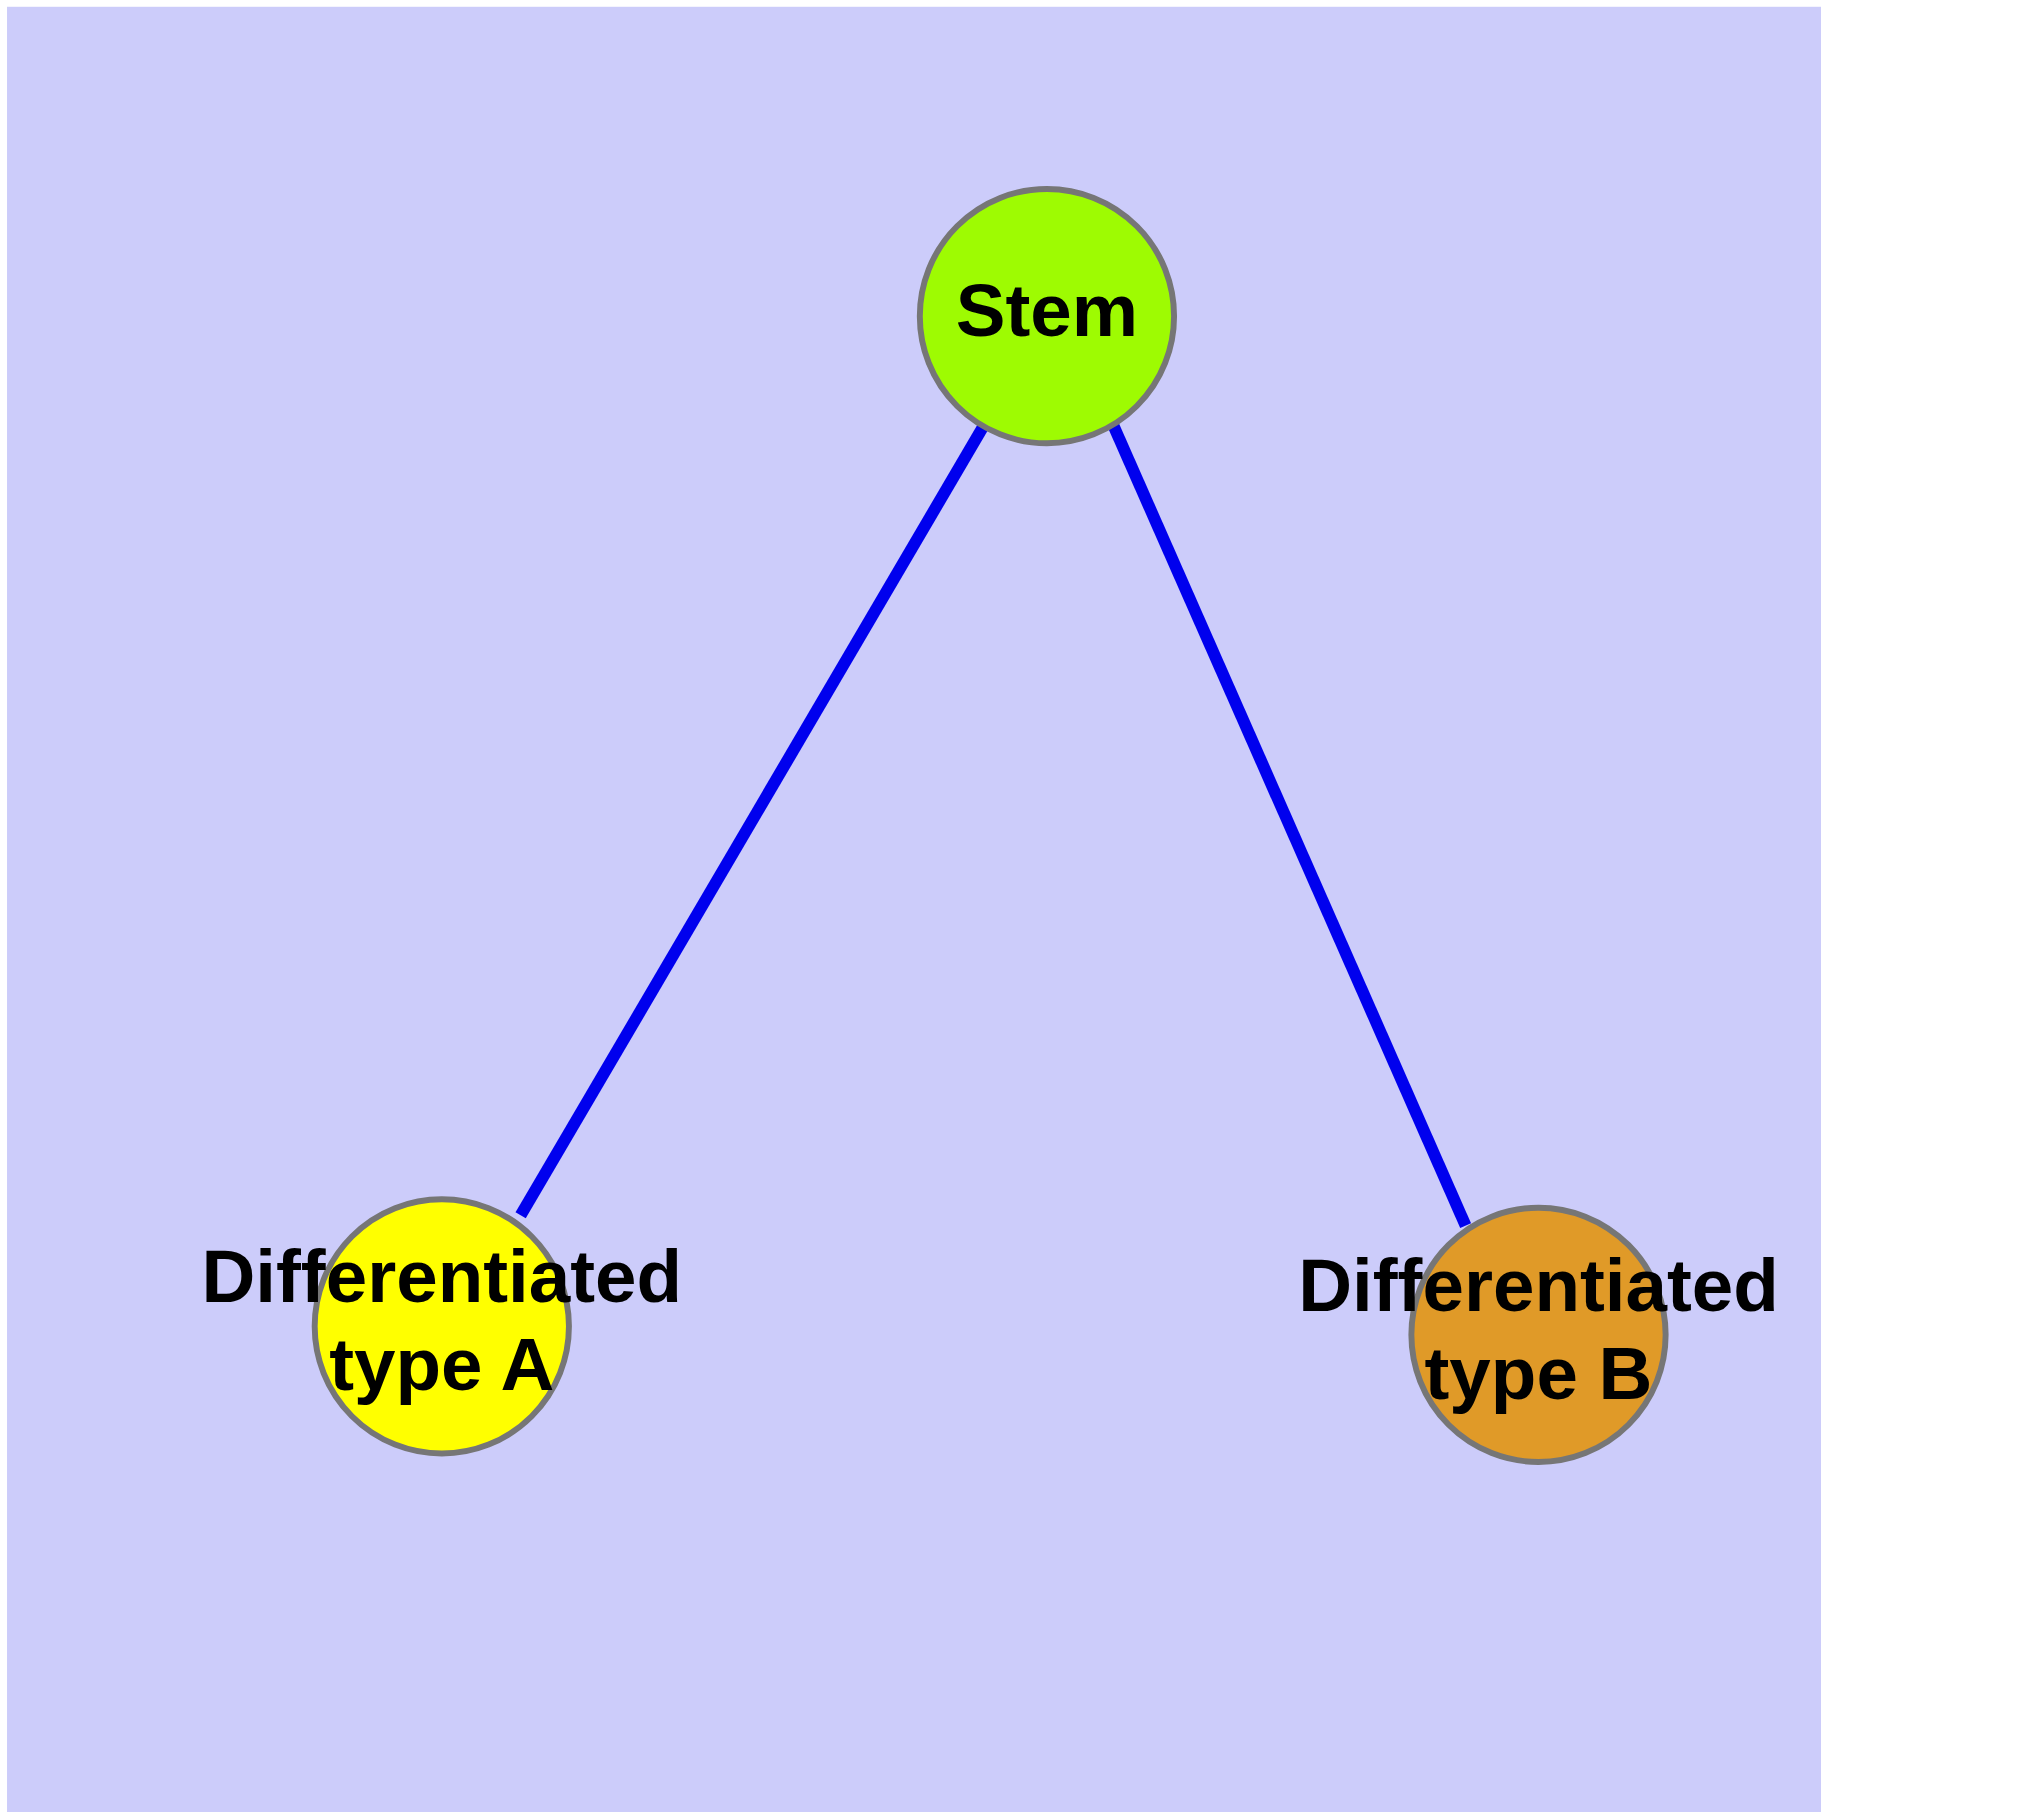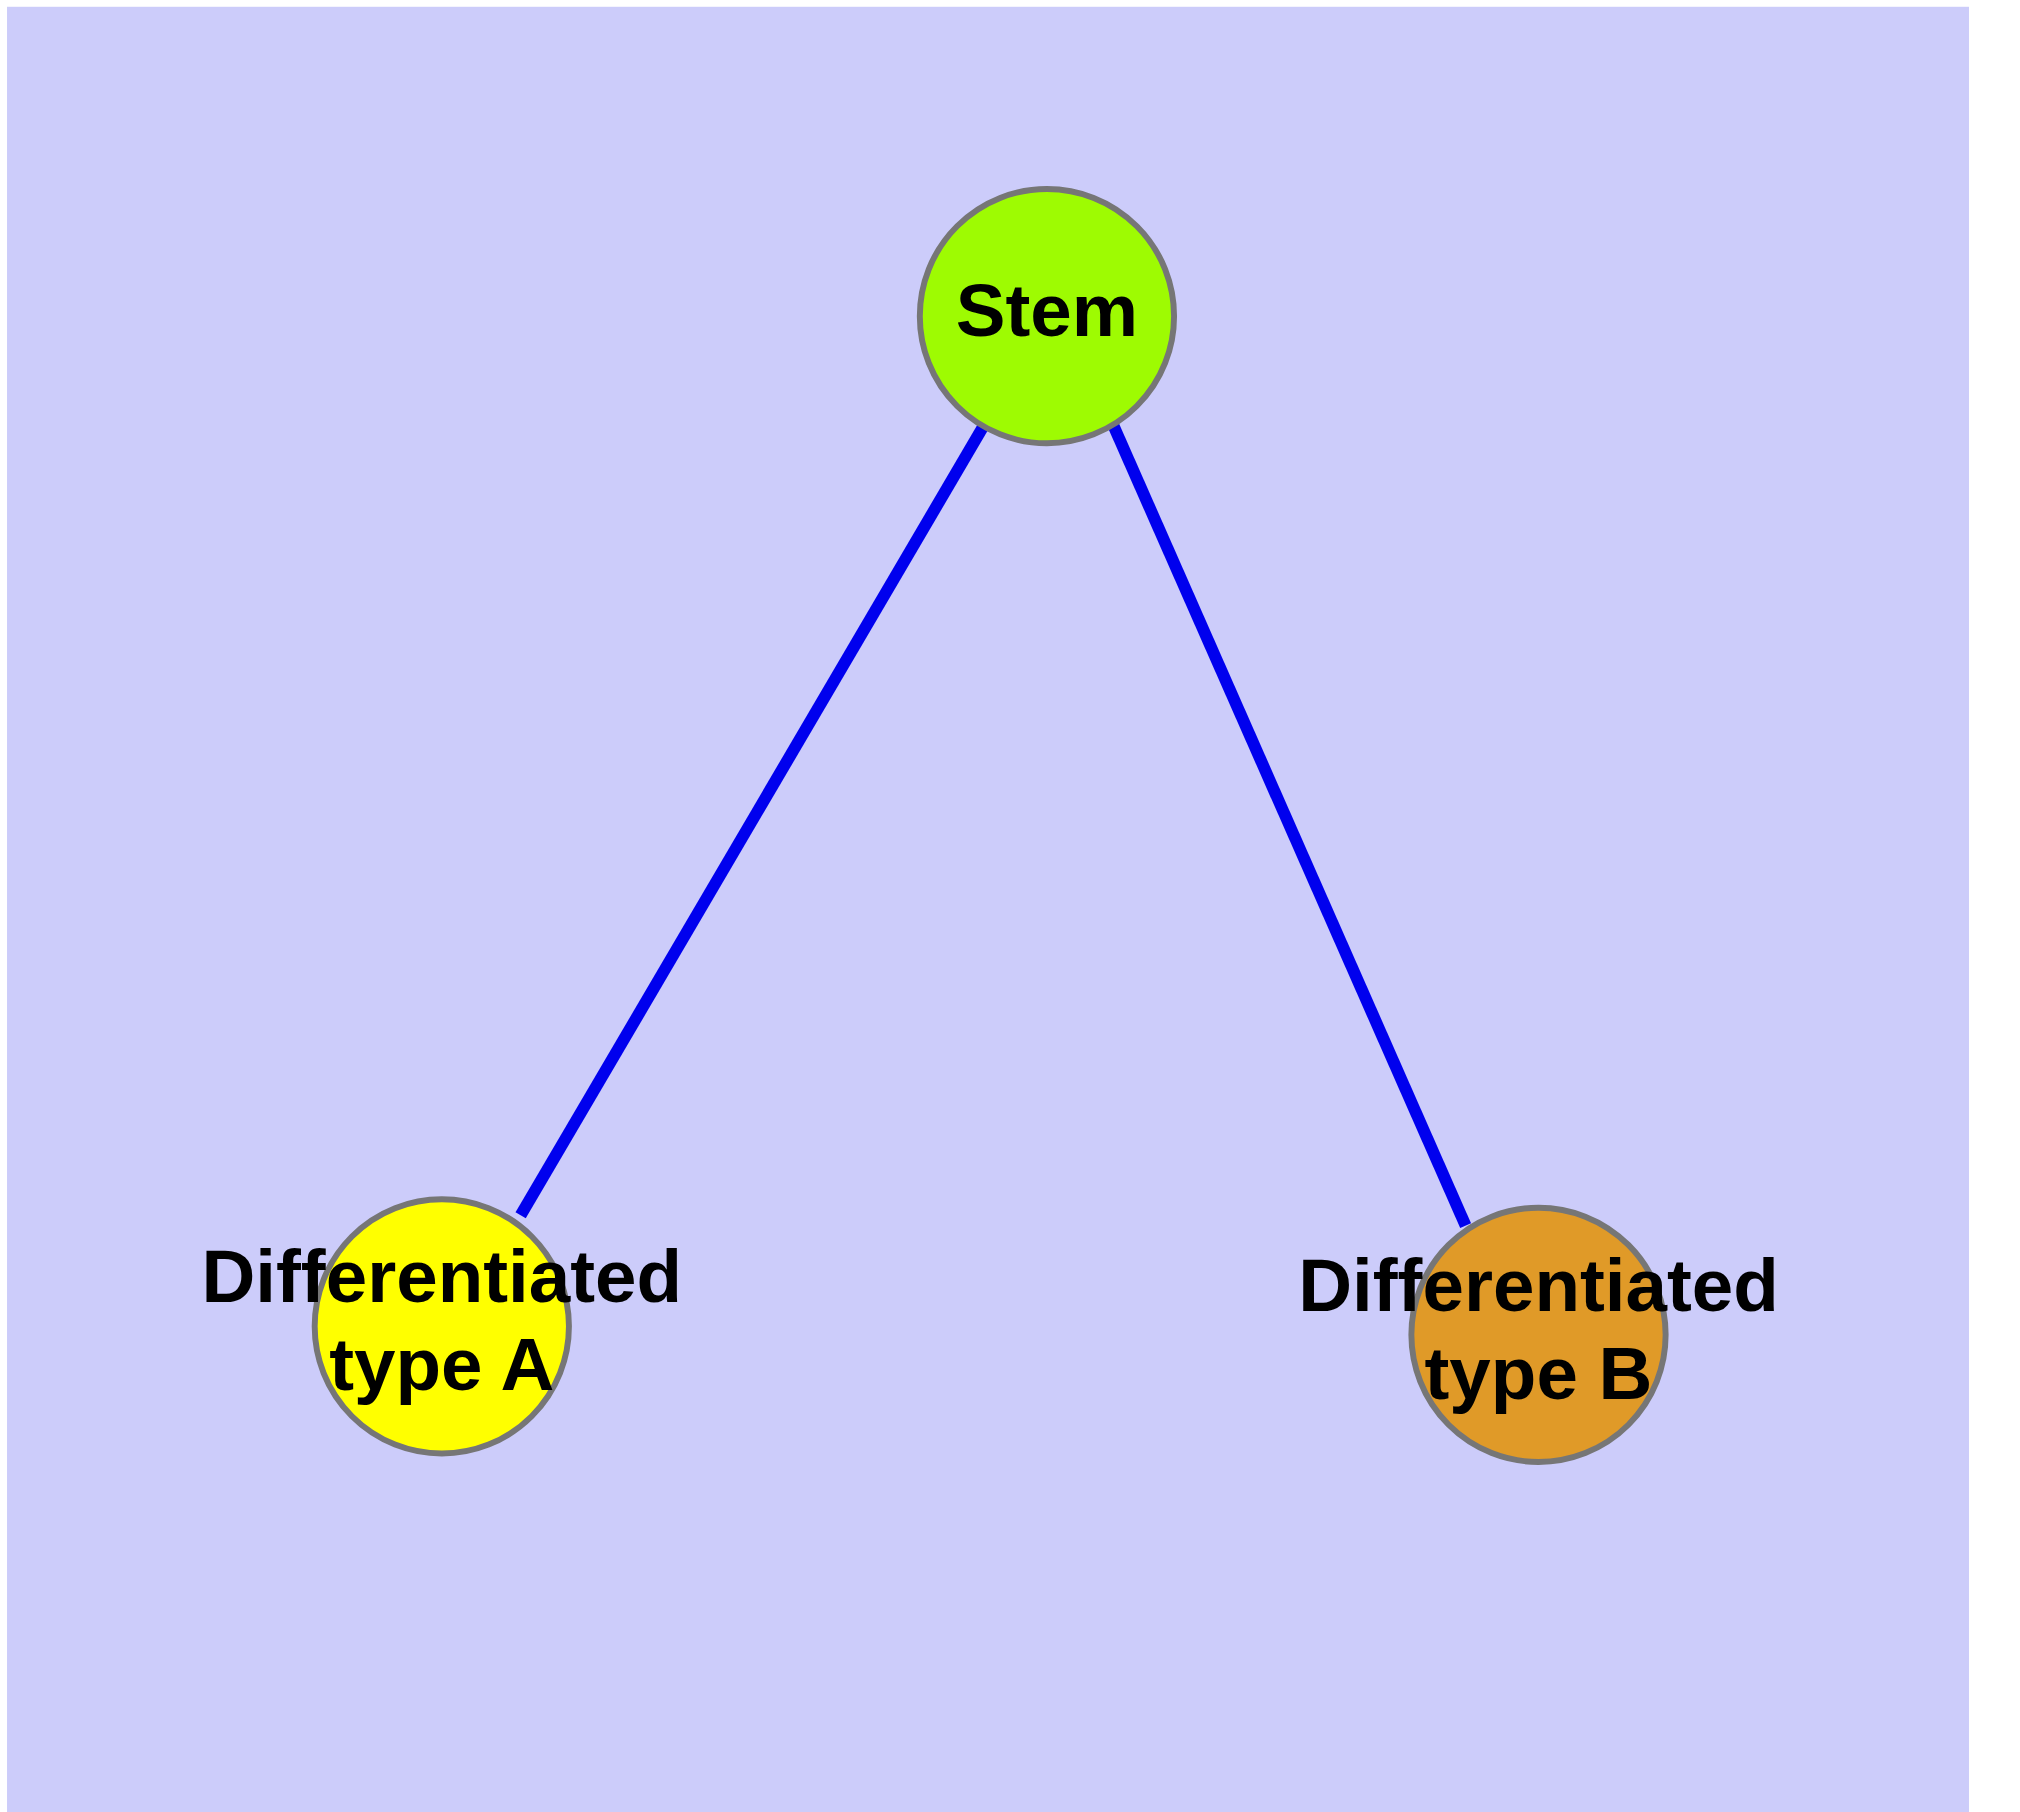--- a/index.html
+++ b/index.html
@@ -27,21 +27,21 @@
     font-family: "Liberation Sans", sans-serif;
     font-weight: bold;
     fill: #000000;
     text-anchor: middle;
     dominant-baseline: middle;
   }
 </style>
 </head>
 <body>
 
-<div id="canvas" style="background: rgb(255, 255, 255); width: 1969px; height: 1812px;">
+<div id="canvas" style="background: rgb(255, 255, 255); width: 1821px; height: 1812px;">
   <svg id="graph-svg" viewBox="0 0 2384 2138" xmlns="http://www.w3.org/2000/svg" style="width: 2021px; height: 1812px;">
 
     <rect id="bg-rect" x="8" y="8" width="2376" height="2130" fill="#ccccfa"></rect>
 
     <g id="edges-layer">
         <line x1="1160" y1="503" x2="614" y2="1434" stroke="#0000ee" stroke-width="14" stroke-linecap="butt"></line>
         <line x1="1313" y1="501" x2="1729" y2="1446" stroke="#0000ee" stroke-width="14" stroke-linecap="butt"></line>
       </g>
     <g id="nodes-layer">
         <circle cx="1235" cy="373" r="150" fill="#9efb02" stroke="#767676" stroke-width="7"></circle>

